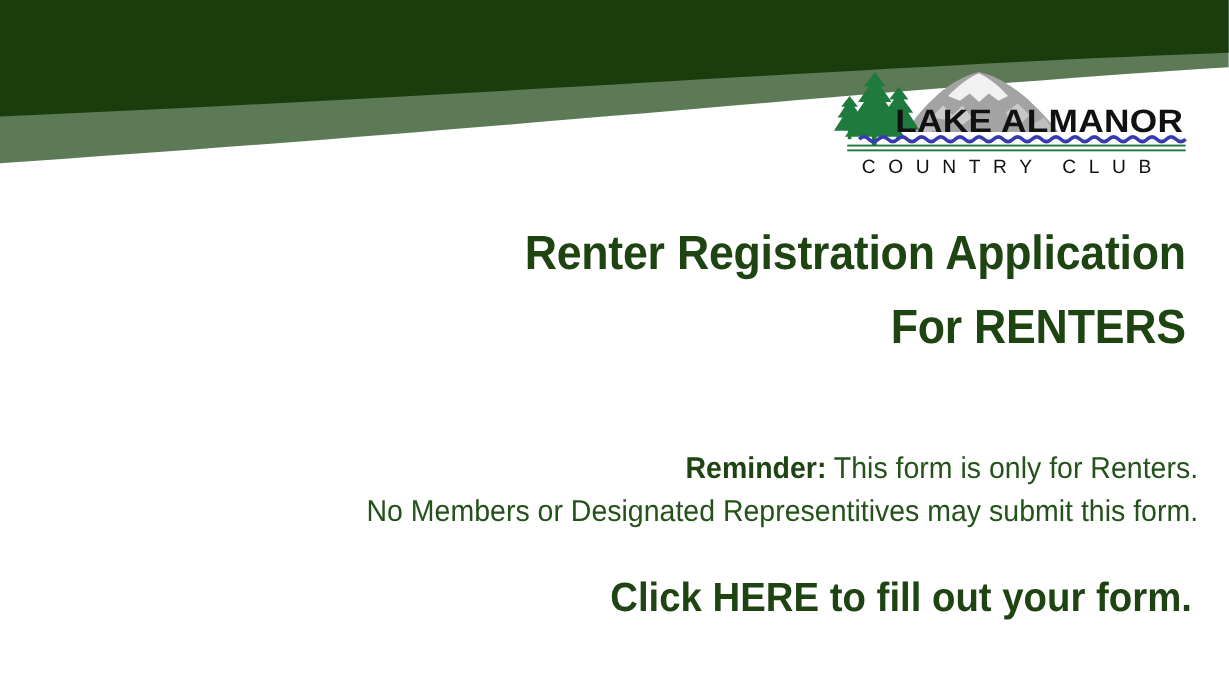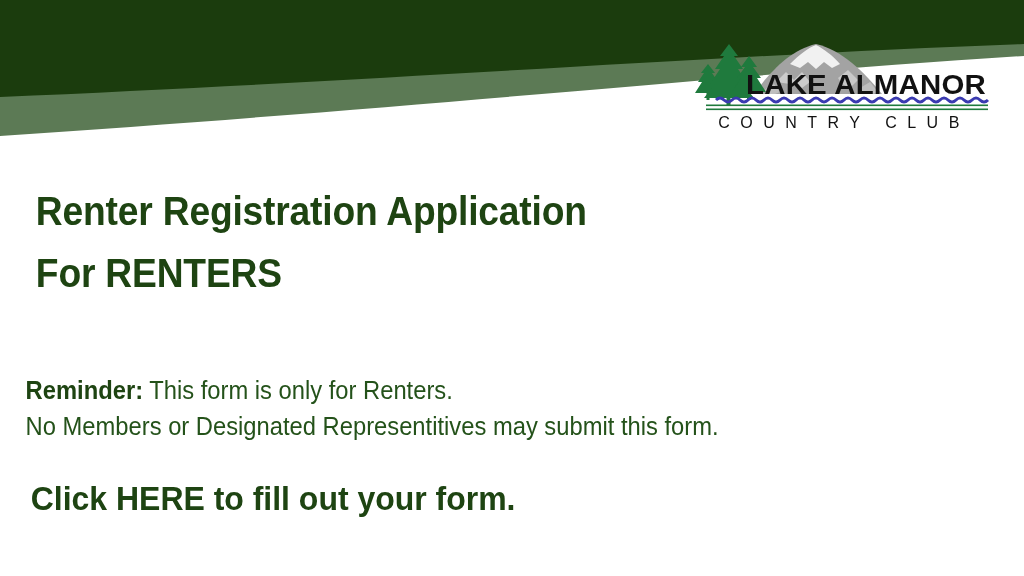--- a/index.html
+++ b/index.html
@@ -28,37 +28,37 @@
   #header-banner svg {
     display: block;
     width: 1024px;
     height: 160px;
   }
 
   
   #brand-logo {
     position: absolute;
     left: 694px;
-    top: 42px;
+    top: 58px;
     width: 300px;
     height: 92px;
   }
   #brand-logo svg {
     display: block;
     width: 300px;
     height: 92px;
   }
 
   
   #main-content {
     position: absolute;
     left: 0;
     top: 160px;
     width: 1024px;
-    text-align: left;
+    text-align: right;
   }
 
   .title-line {
     color: #1e4412;
     font-family: "Liberation Sans Narrow", "Liberation Sans", sans-serif;
     font-weight: bold;
     font-size: 40px;
     line-height: 62px;
     letter-spacing: -0.2px;
     transform: scaleX(0.93);

